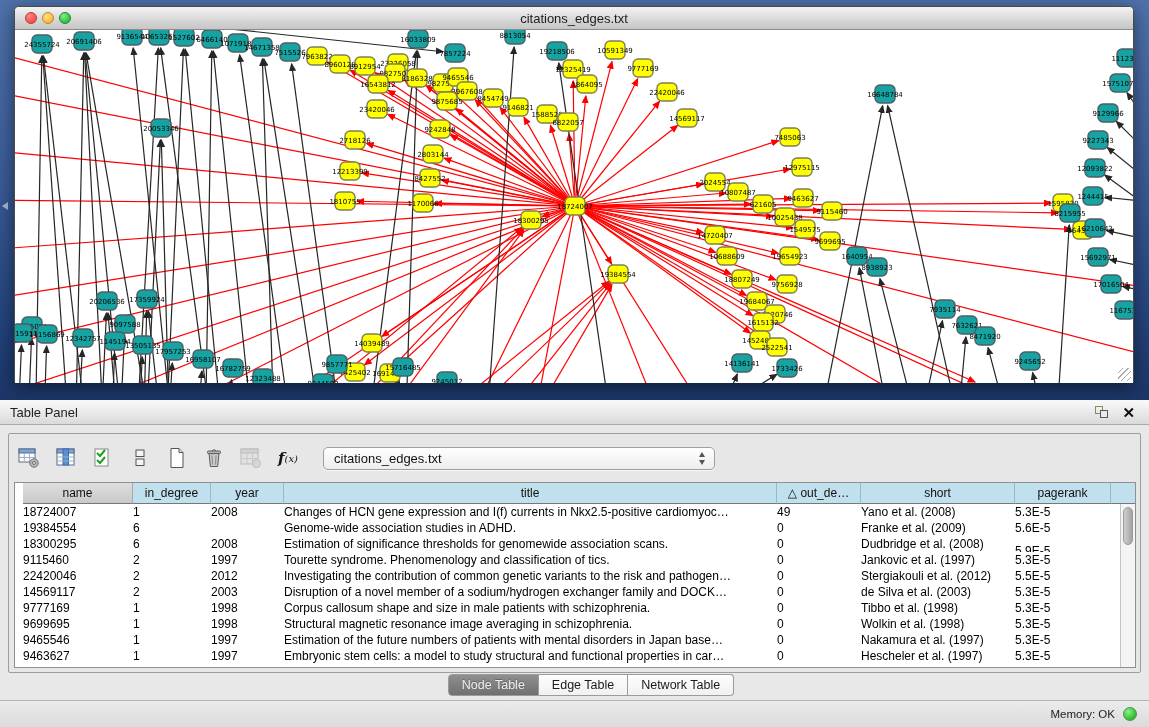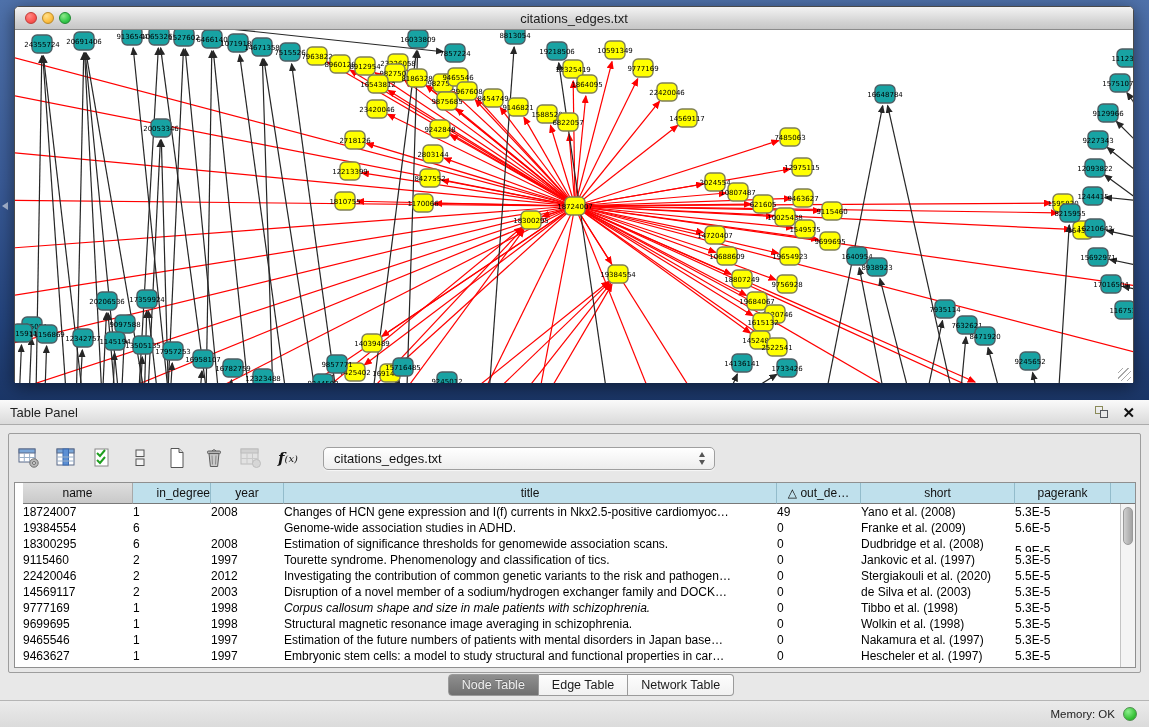--- a/index.html
+++ b/index.html
@@ -771,21 +771,21 @@
         <span class="dd-arrows">
             <i class="up"></i>
             <i class="dn"></i>
           </span>
       </div>
     </div>
 
     <div class="table-wrap">
       <div class="thead">
           <div class="th sel" style="width: 110px;">name</div>
-          <div class="th" style="width: 78px; text-align: right;">in_degree</div>
+          <div class="th" style="width: 78px;">in_degree</div>
           <div class="th" style="width: 73px;">year</div>
           <div class="th" style="width: 493px;">title</div>
           <div class="th" style="width: 84px;">△ out_de…</div>
           <div class="th" style="width: 154px;">short</div>
           <div class="th" style="width: 96px;">pagerank</div>
           <div class="th fill"></div>
         </div>
       <div class="tbody">
           <div class="tr">
             <div class="td" style="width: 110px;">18724007</div>
@@ -822,37 +822,37 @@
             <div class="td" style="width: 84px;">0</div>
             <div class="td" style="width: 154px;">Jankovic et al. (1997)</div>
             <div class="td" style="width: 96px;">5.3E-5</div>
           </div>
           <div class="tr">
             <div class="td" style="width: 110px;">22420046</div>
             <div class="td" style="width: 78px;">2</div>
             <div class="td" style="width: 73px;">2012</div>
             <div class="td" style="width: 493px;">Investigating the contribution of common genetic variants to the risk and pathogen…</div>
             <div class="td" style="width: 84px;">0</div>
-            <div class="td" style="width: 154px;">Stergiakouli et al. (2020)</div>
+            <div class="td" style="width: 154px;">Stergiakouli et al. (2012)</div>
             <div class="td" style="width: 96px;">5.5E-5</div>
           </div>
           <div class="tr">
             <div class="td" style="width: 110px;">14569117</div>
             <div class="td" style="width: 78px;">2</div>
             <div class="td" style="width: 73px;">2003</div>
             <div class="td" style="width: 493px;">Disruption of a novel member of a sodium/hydrogen exchanger family and DOCK…</div>
             <div class="td" style="width: 84px;">0</div>
             <div class="td" style="width: 154px;">de Silva et al. (2003)</div>
             <div class="td" style="width: 96px;">5.3E-5</div>
           </div>
           <div class="tr">
             <div class="td" style="width: 110px;">9777169</div>
             <div class="td" style="width: 78px;">1</div>
             <div class="td" style="width: 73px;">1998</div>
-            <div class="td" style="width: 493px; font-style: italic;">Corpus callosum shape and size in male patients with schizophrenia.</div>
+            <div class="td" style="width: 493px;">Corpus callosum shape and size in male patients with schizophrenia.</div>
             <div class="td" style="width: 84px;">0</div>
             <div class="td" style="width: 154px;">Tibbo et al. (1998)</div>
             <div class="td" style="width: 96px;">5.3E-5</div>
           </div>
           <div class="tr">
             <div class="td" style="width: 110px;">9699695</div>
             <div class="td" style="width: 78px;">1</div>
             <div class="td" style="width: 73px;">1998</div>
             <div class="td" style="width: 493px;">Structural magnetic resonance image averaging in schizophrenia.</div>
             <div class="td" style="width: 84px;">0</div>

